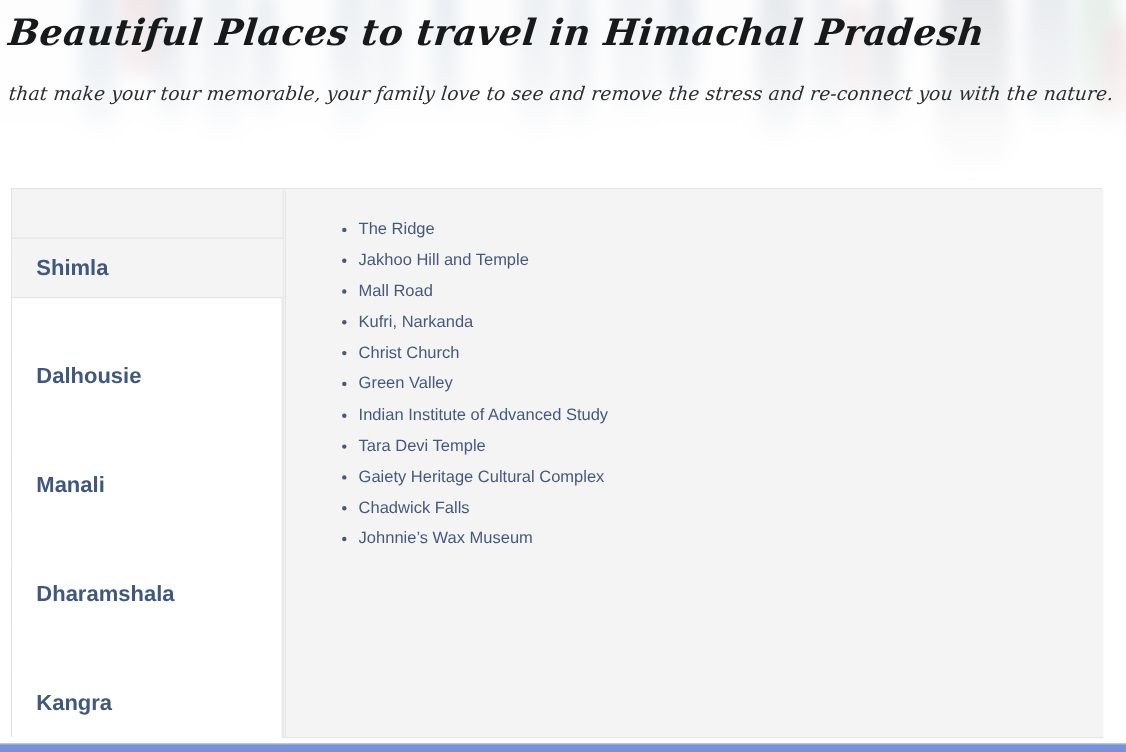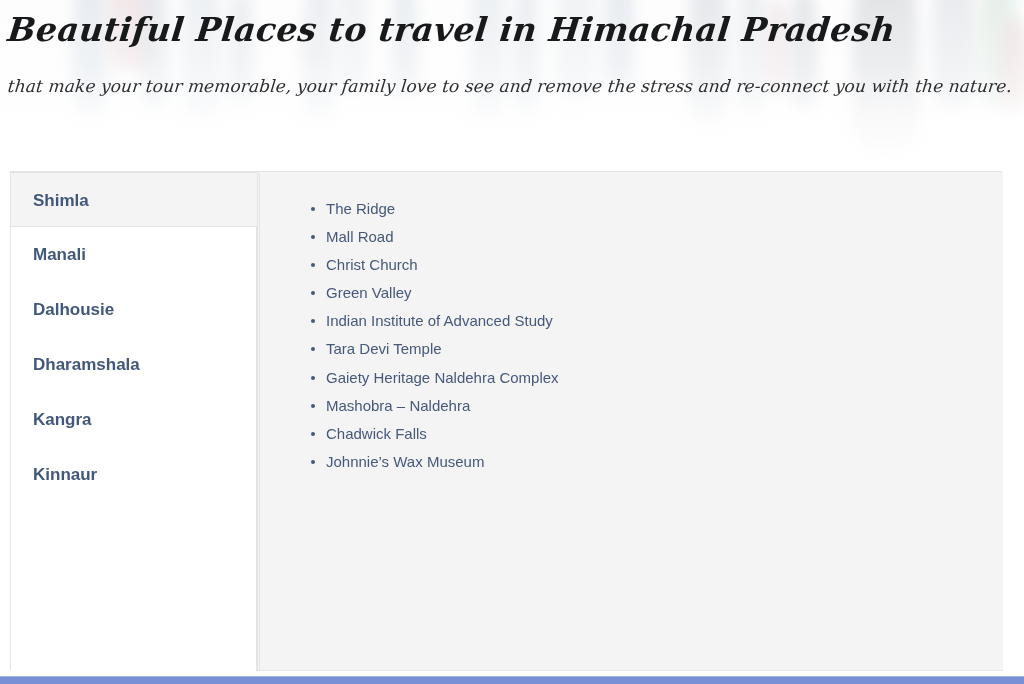--- a/index.html
+++ b/index.html
@@ -100,25 +100,26 @@
     padding: 0;
     margin: 0;
     list-style: none;
   }
   .tab {
     position: relative;
     height: 55px;
     line-height: 55px;
     padding-left: 22px;
     box-sizing: border-box;
-    font-size: 17px;
+    font-size: 20px;
     font-weight: bold;
     color: #41587a;
     cursor: pointer;
     white-space: nowrap;
+    margin-top: 44px;
   }
   .tab.inactive {
     background: #ffffff;
     border-right: 1px solid #e3e3e5;
   }
   .tab.active {
     background: #f4f4f5;
     border-top: 1px solid #e3e3e5;
     border-bottom: 1px solid #e3e3e5;
     border-right: none;
@@ -230,38 +231,39 @@
     <div class="hero-sub">that make your tour memorable, your family love to see and remove the stress and re-connect you with the nature.</div>
   </div>
 </div>
 
 <div class="panel">
 
   <div class="tabcol-bg"></div>
 
   <ul class="tablist">
     <li class="tab active"><span>Shimla</span></li>
+    <li class="tab inactive"><span>Dalhousie</span></li>
     <li class="tab inactive"><span>Manali</span></li>
-    <li class="tab inactive"><span>Dalhousie</span></li>
     <li class="tab inactive"><span>Dharamshala</span></li>
     <li class="tab inactive"><span>Kangra</span></li>
     <li class="tab inactive"><span>Kinnaur</span></li>
   </ul>
 
   <div class="pane">
     <div class="pane-inner">
       <ul class="places">
         <li><span class="dot"></span><span>The Ridge</span></li>
+        <li><span class="dot"></span><span>Jakhoo Hill and Temple</span></li>
         <li><span class="dot"></span><span>Mall Road</span></li>
+        <li><span class="dot"></span><span>Kufri, Narkanda</span></li>
         <li><span class="dot"></span><span>Christ Church</span></li>
         <li><span class="dot"></span><span>Green Valley</span></li>
         <li><span class="dot"></span><span>Indian Institute of Advanced Study</span></li>
         <li><span class="dot"></span><span>Tara Devi Temple</span></li>
-        <li><span class="dot"></span><span>Gaiety Heritage Naldehra Complex</span></li>
-        <li><span class="dot"></span><span>Mashobra – Naldehra</span></li>
+        <li><span class="dot"></span><span>Gaiety Heritage Cultural Complex</span></li>
         <li><span class="dot"></span><span>Chadwick Falls</span></li>
         <li><span class="dot"></span><span>Johnnie’s Wax Museum</span></li>
       </ul>
     </div>
   </div>
 </div>
 
 <div class="bottombar"></div>
 
 </body></html>

